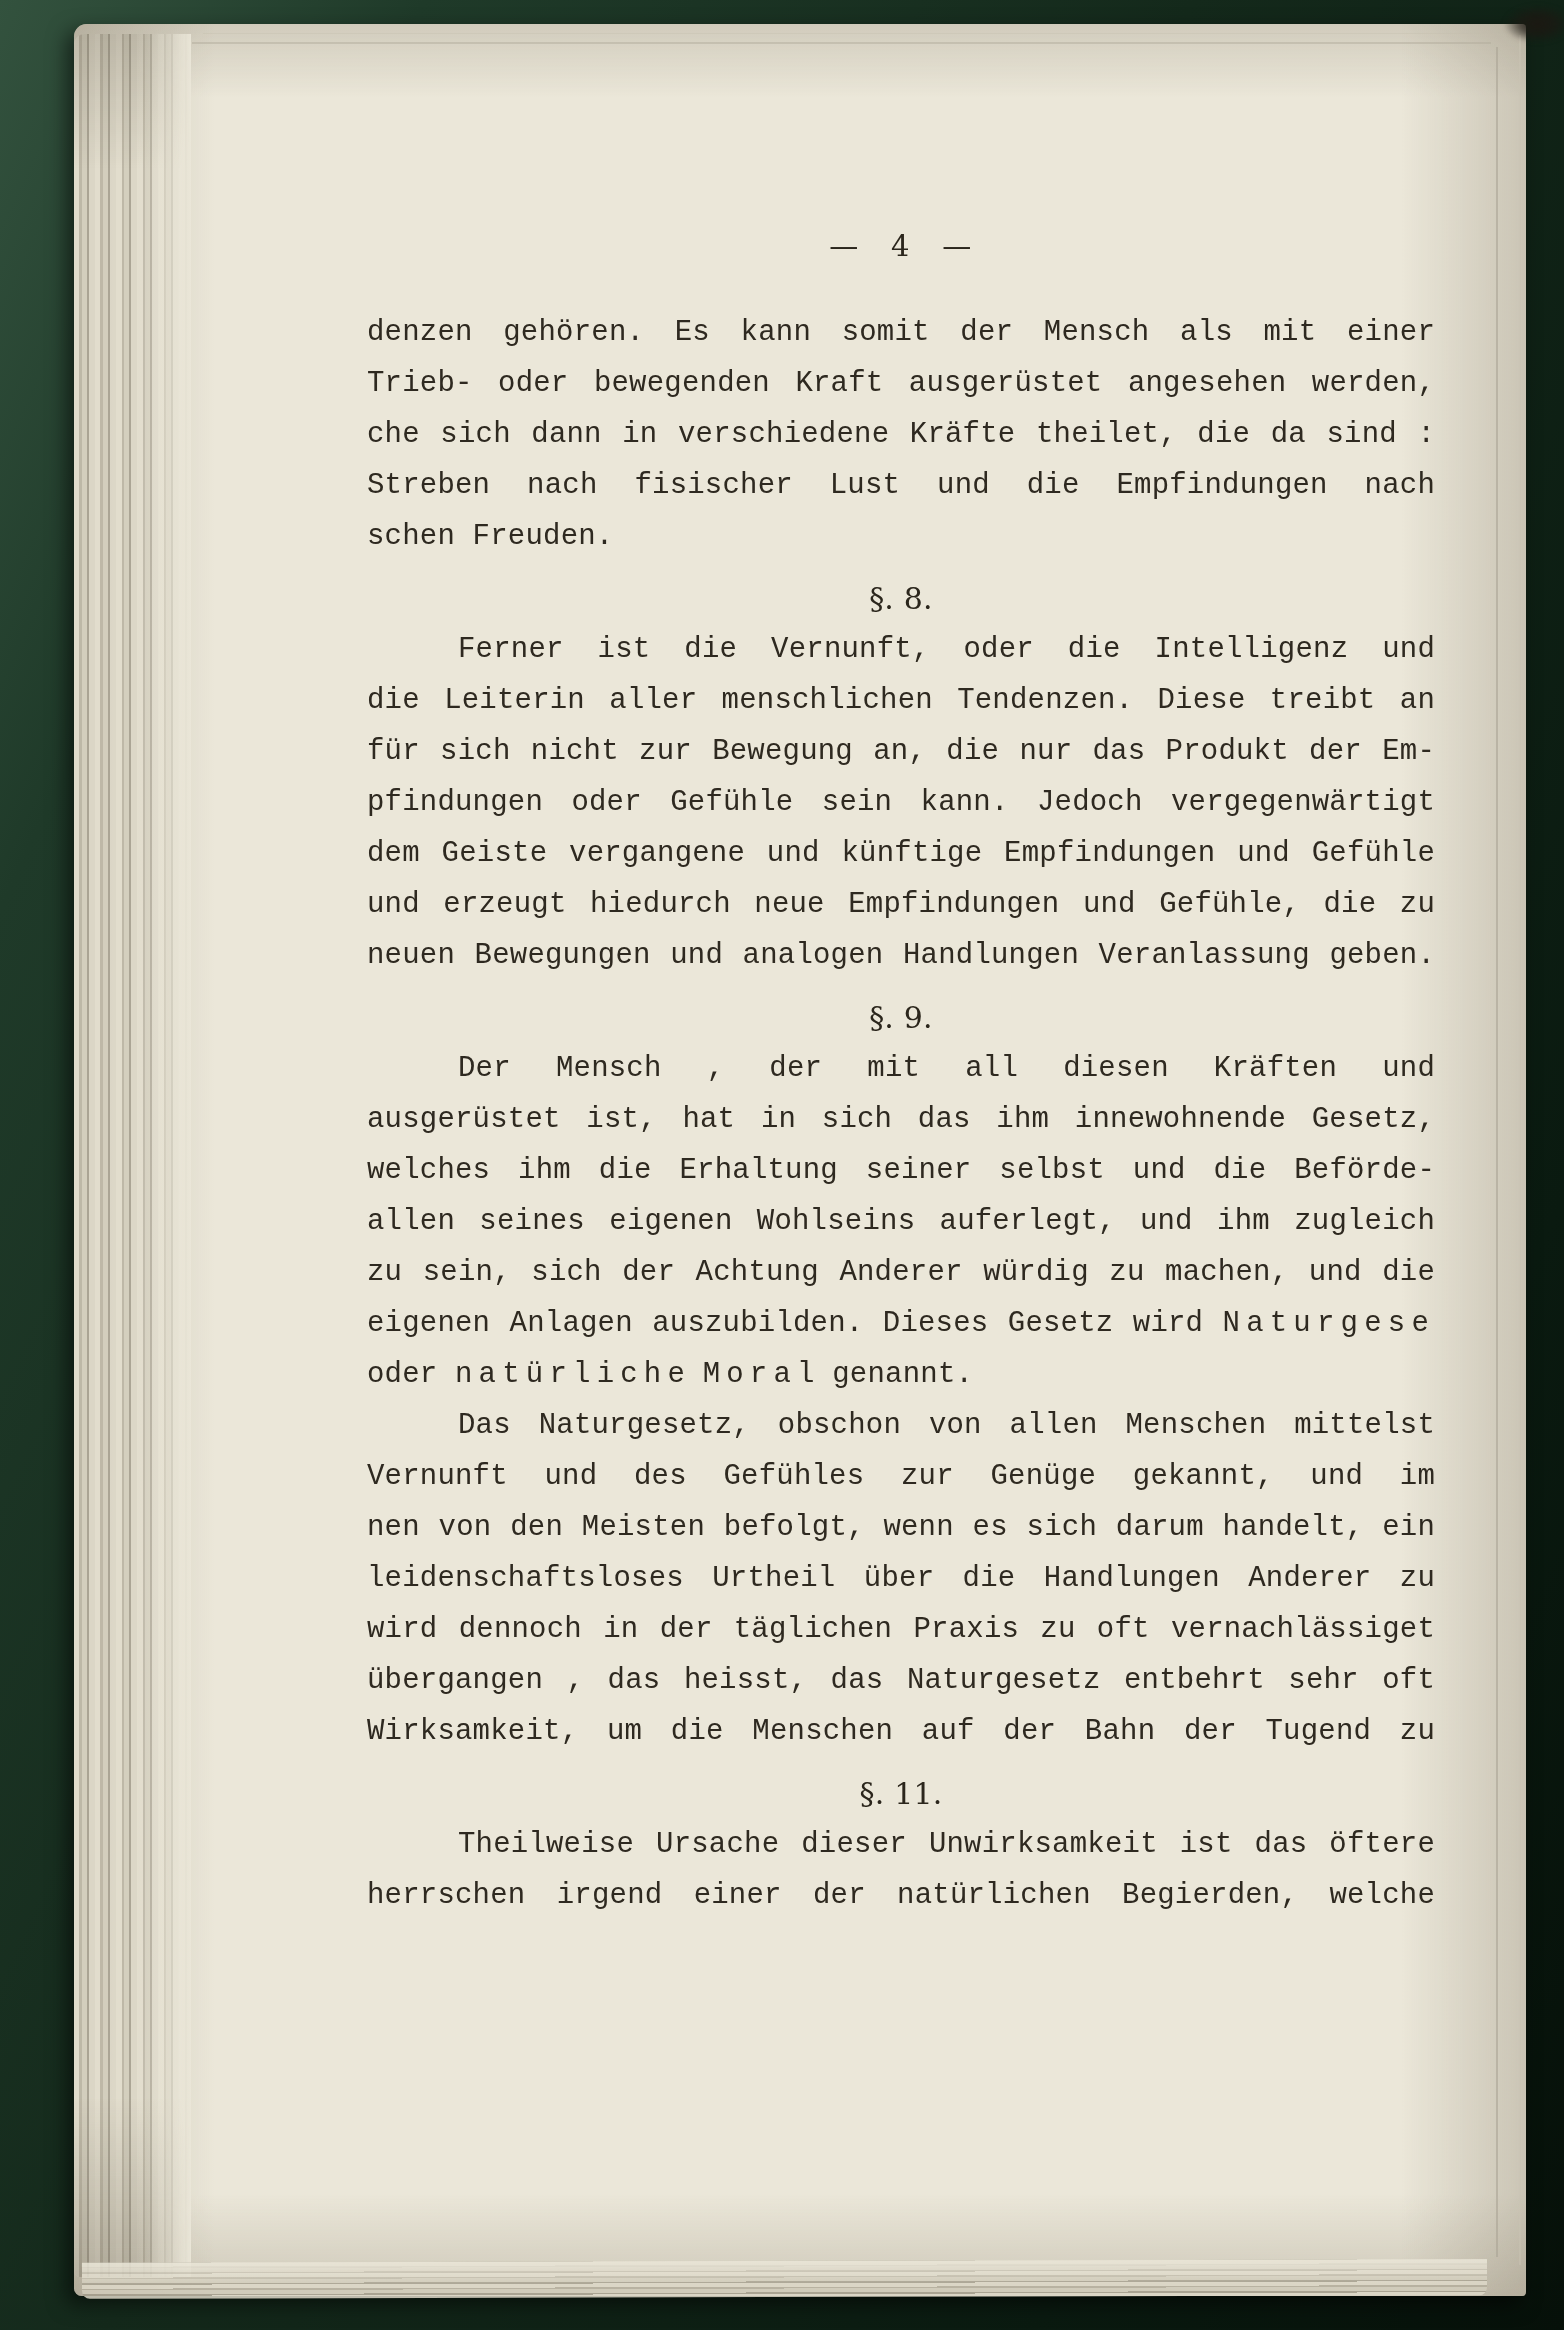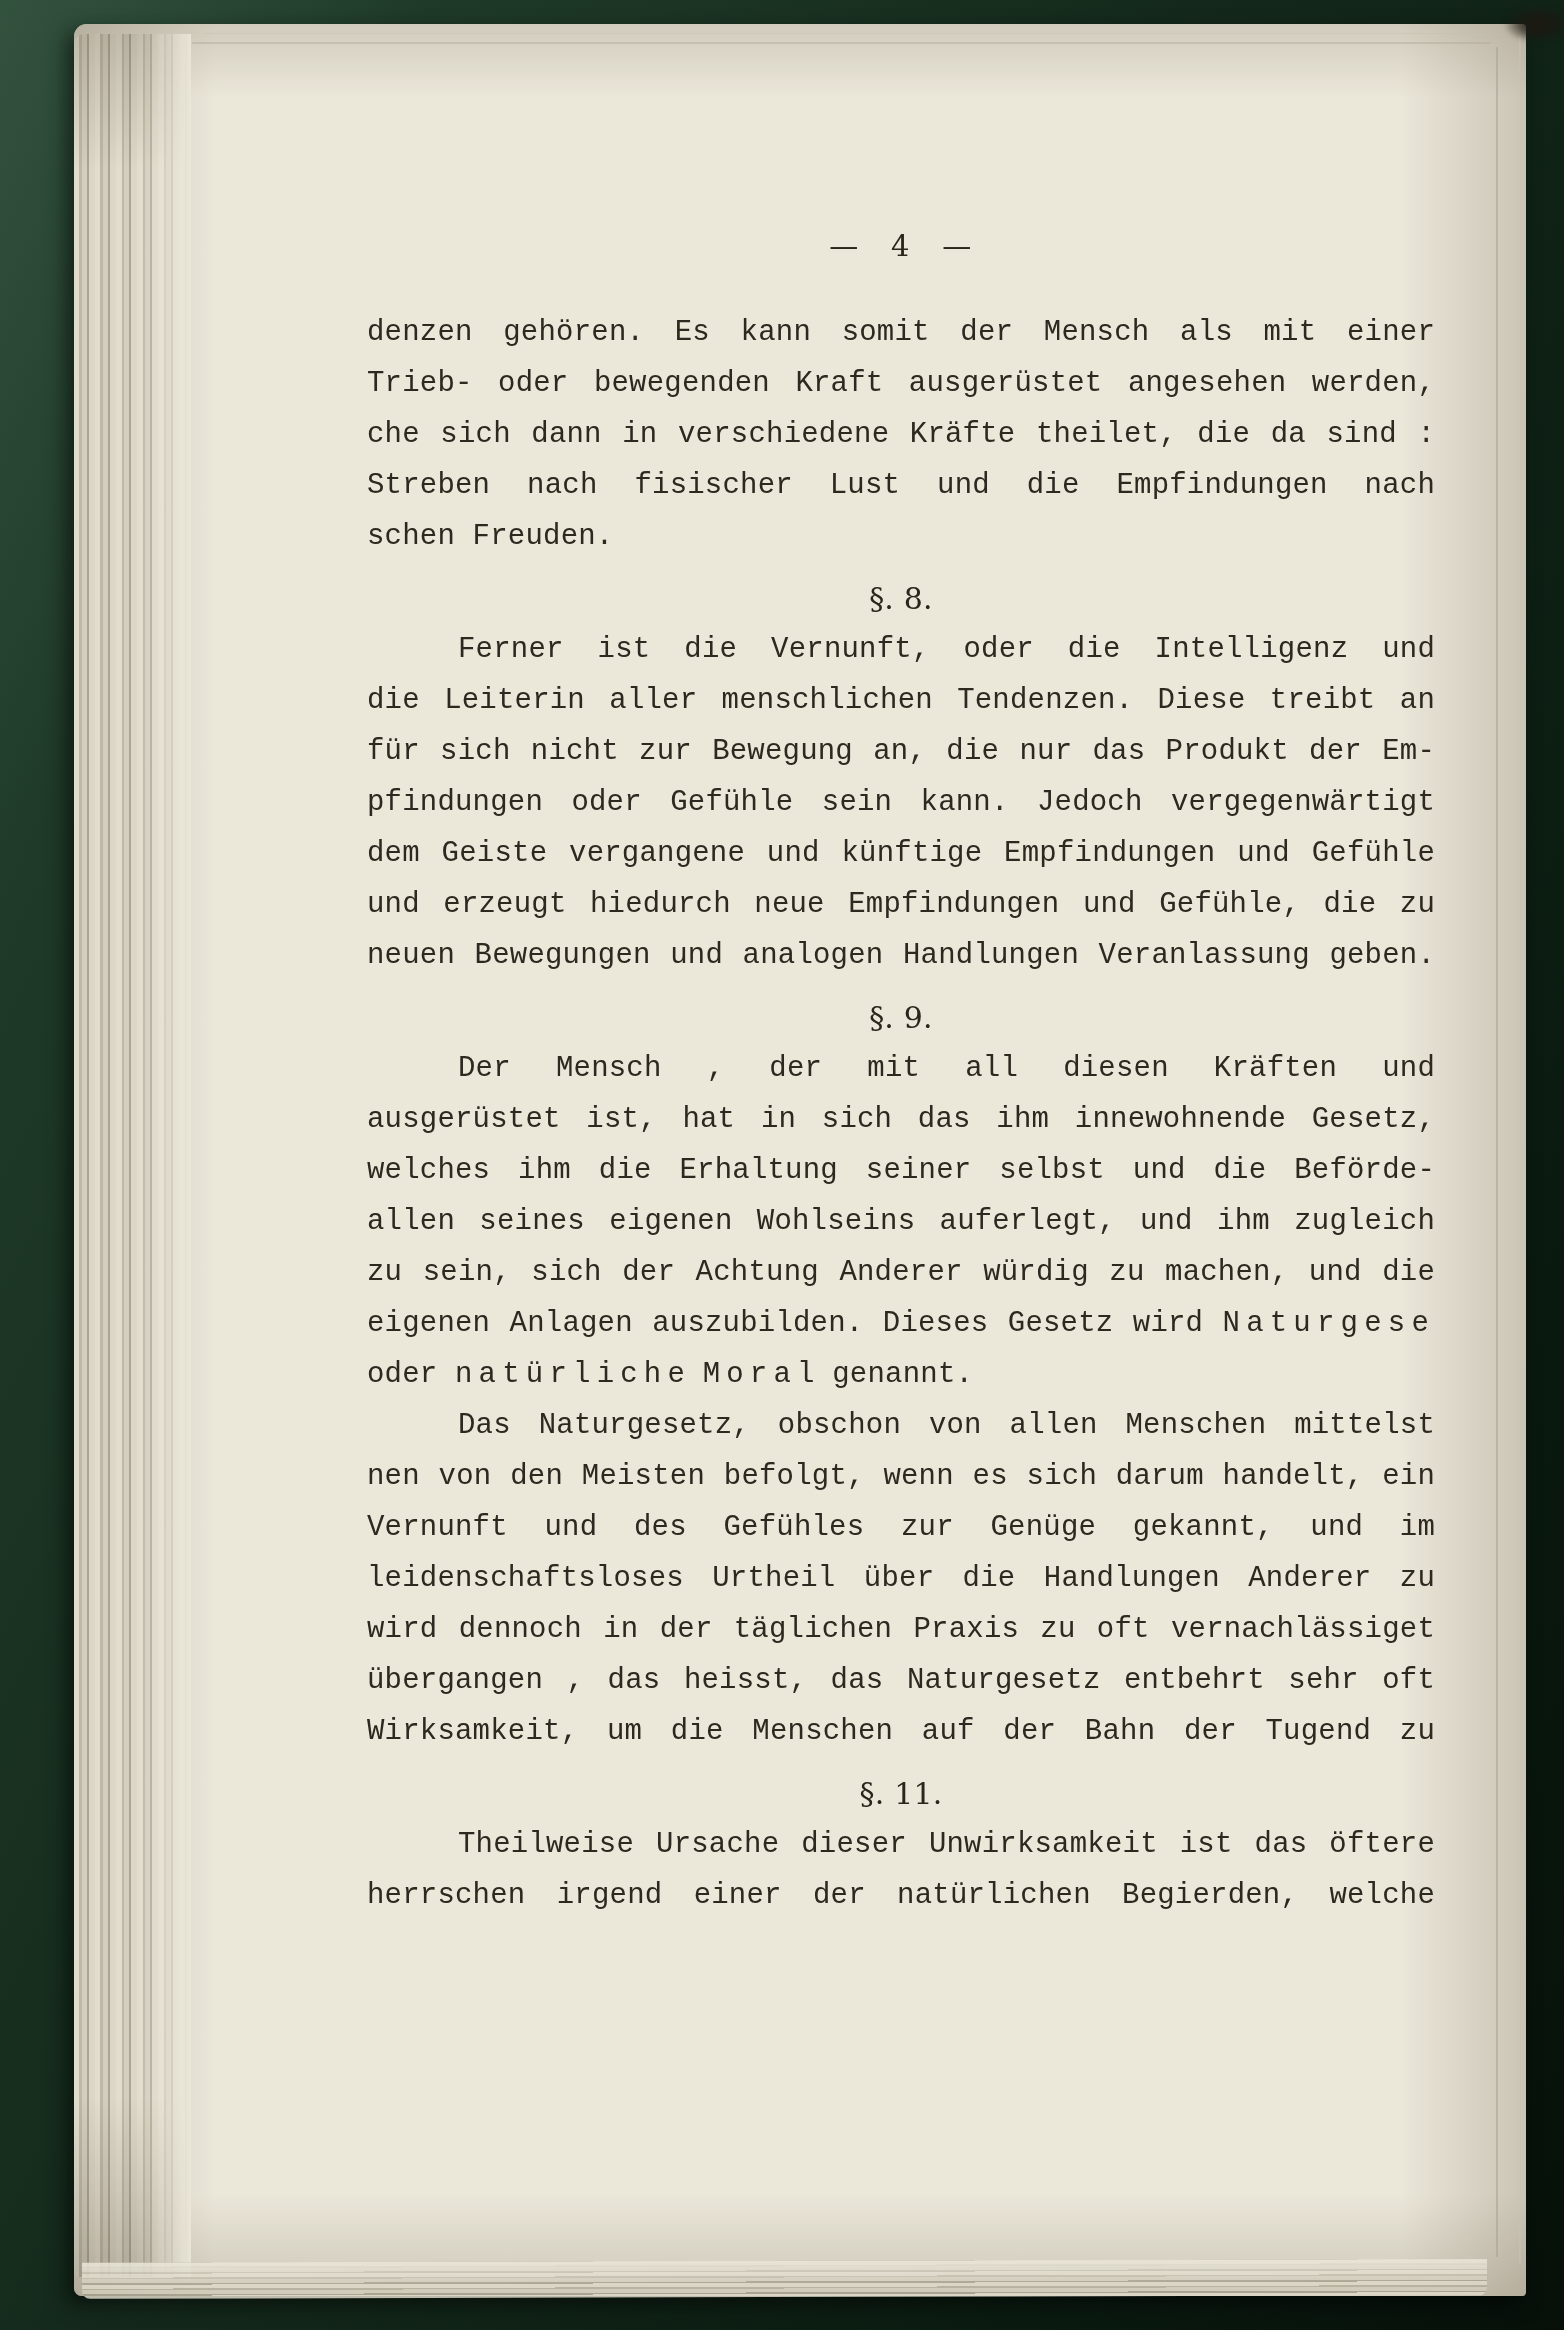--- a/index.html
+++ b/index.html
@@ -135,22 +135,22 @@
         <div class="line">ausgerüstet ist, hat in sich das ihm innewohnende Gesetz,</div>
         <div class="line">welches ihm die Erhaltung seiner selbst und die Beförde-</div>
         <div class="line">allen seines eigenen Wohlseins auferlegt, und ihm zugleich gebie-</div>
         <div class="line">zu sein, sich der Achtung Anderer würdig zu machen, und die</div>
         <div class="line">eigenen Anlagen auszubilden. Dieses Gesetz wird N a t u r g e s e t z</div>
         <div class="line short">oder n a t ü r l i c h e M o r a l genannt.</div>
       </div>
 
       <div class="para">
         <div class="line indent">Das Naturgesetz, obschon von allen Menschen mittelst der</div>
+        <div class="line">Vernunft und des Gefühles zur Genüge gekannt, und im Allgemei-</div>
         <div class="line">nen von den Meisten befolgt, wenn es sich darum handelt, ein</div>
-        <div class="line">Vernunft und des Gefühles zur Genüge gekannt, und im Allgemei-</div>
         <div class="line">leidenschaftsloses Urtheil über die Handlungen Anderer zu fällen ;</div>
         <div class="line">wird dennoch in der täglichen Praxis zu oft vernachlässiget und</div>
         <div class="line">übergangen , das heisst, das Naturgesetz entbehrt sehr oft der</div>
         <div class="line">Wirksamkeit, um die Menschen auf der Bahn der Tugend zu erhalten.</div>
       </div>
 
       <div class="sec-heading">§. 11.</div>
       <div class="para">
         <div class="line indent">Theilweise Ursache dieser Unwirksamkeit ist das öftere Vor-</div>
         <div class="line">herrschen irgend einer der natürlichen Begierden, welche nicht sel-</div>

